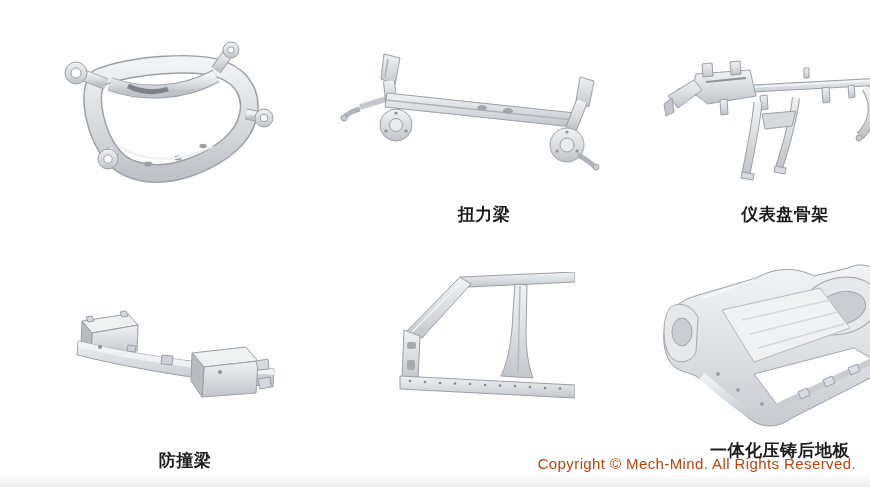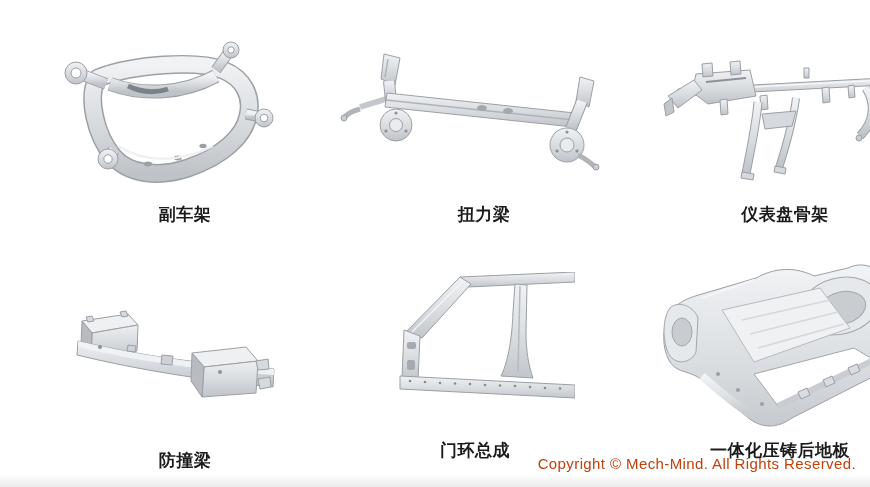--- a/index.html
+++ b/index.html
@@ -81,21 +81,20 @@
           <circle cx="60" cy="123" r="4.2" fill="#ffffff" stroke="#9aa0a6"></circle>
         <circle cx="216" cy="82" r="9" fill="url(#g1)" stroke="#9aa0a6"></circle>
           <circle cx="216" cy="82" r="3.8" fill="#ffffff" stroke="#9aa0a6"></circle>
 
         <ellipse cx="100" cy="128" rx="4" ry="2.4" fill="#9aa0a6"></ellipse>
         <ellipse cx="130" cy="122" rx="4" ry="2.4" fill="#9aa0a6"></ellipse>
         <ellipse cx="155" cy="110" rx="3.6" ry="2.2" fill="#9aa0a6"></ellipse>
         <path d="M 70,110 C 95,126 130,128 165,110" fill="none" stroke="#eef0f2" stroke-width="2.5"></path>
       </svg>
     </div>
-    <figcaption class="caption">副车架</figcaption>
   </figure>
 
   <figure class="card row1 c2">
     <div class="img">
       <svg width="265" height="122" viewBox="0 0 265 122">
         <defs>
           <linearGradient id="g2" x1="0" y1="0" x2="0" y2="1">
             <stop offset="0" stop-color="#f0f2f4"></stop>
               <stop offset="0.55" stop-color="#d8dbde"></stop>
               <stop offset="1" stop-color="#bfc3c8"></stop>
@@ -251,21 +250,20 @@
           <circle cx="75" cy="111.5" r="1.3" fill="#878c92"></circle>
         <circle cx="90" cy="112" r="1.3" fill="#878c92"></circle>
           <circle cx="105" cy="113" r="1.3" fill="#878c92"></circle>
         <circle cx="120" cy="113.5" r="1.3" fill="#878c92"></circle>
           <circle cx="135" cy="114" r="1.3" fill="#878c92"></circle>
         <circle cx="150" cy="115" r="1.3" fill="#878c92"></circle>
           <circle cx="165" cy="116" r="1.3" fill="#878c92"></circle>
         <circle cx="180" cy="116.5" r="1.3" fill="#878c92"></circle>
       </svg>
     </div>
-    <figcaption class="caption">门环总成</figcaption>
   </figure>
 
   <figure class="card row2 c6">
     <div class="img">
       <svg width="245" height="178" viewBox="0 0 245 178">
         <defs>
           <linearGradient id="g6" x1="0" y1="0" x2="0" y2="1">
             <stop offset="0" stop-color="#f1f3f5"></stop>
               <stop offset="0.55" stop-color="#dde0e3"></stop>
               <stop offset="1" stop-color="#c6cacf"></stop>

